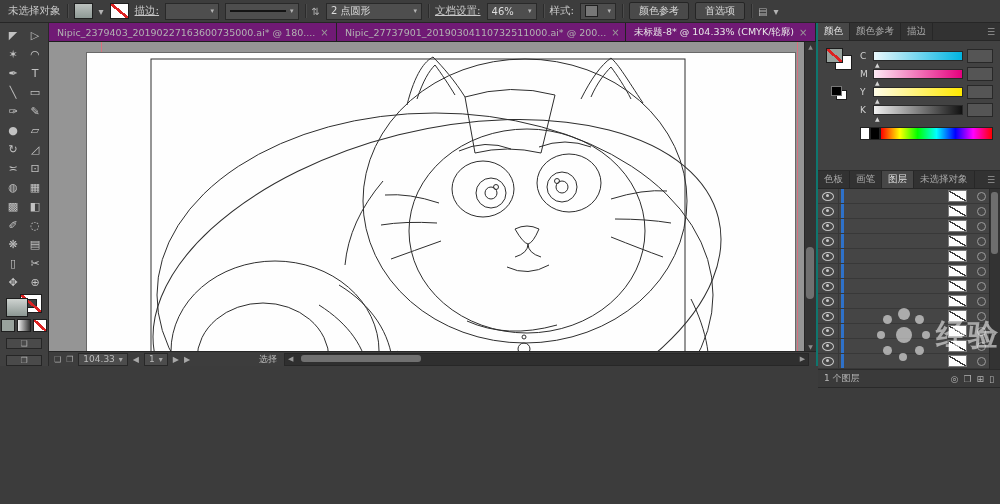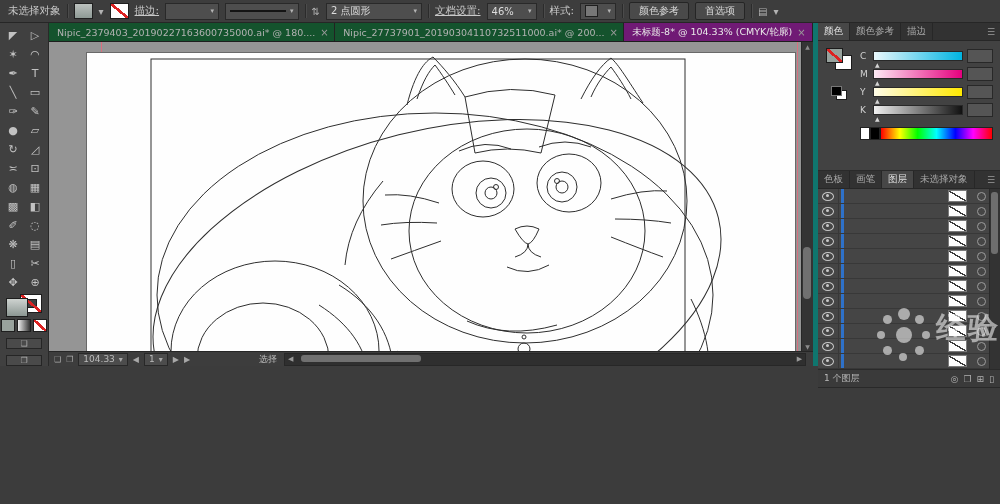--- a/index.html
+++ b/index.html
@@ -36,21 +36,21 @@
   .mini{width:12px;height:11px;border:1px solid #1f1f1f;position:relative}
   .mini.color{background:#99a29d}
   .mini.grad{background:linear-gradient(to right,#eee,#333)}
   .mini.none{background:#fff}
   .mini.none::after{content:"";position:absolute;inset:0;background:linear-gradient(to top right,transparent 42%,#d22 42%,#d22 58%,transparent 58%)}
   .mode-btn{margin-top:6px;width:34px;height:12px;background:#4a4a4a;border:1px solid #252525;display:flex;align-items:center;justify-content:center;color:#b3b3b3;font-size:8px}
 
   
   .center{flex:1;display:flex;flex-direction:column;min-width:0}
   .tab-bar{flex:0 0 18px;background:#2d2d2d;display:flex;border-bottom:1px solid #1e1e1e}
-  .tab{display:flex;align-items:center;gap:5px;padding:0 8px;font-size:9.5px;color:#b2b2b2;background:#14532d;border-right:1px solid #222;max-width:272px;overflow:hidden;white-space:nowrap}
+  .tab{display:flex;align-items:center;gap:5px;padding:0 8px;font-size:9.5px;color:#b2b2b2;background:#701a75;border-right:1px solid #222;max-width:272px;overflow:hidden;white-space:nowrap}
   .tab.active{background:#701a75;color:#e8e8e8}
   .tab .x{color:#9a9a9a;font-size:10px}
 
   .canvas{flex:1;position:relative;background:#959595;overflow:hidden}
   .artboard{position:absolute;left:37px;top:10px;width:708px;height:428px;background:#fefefe;border:1px solid #696969}
   .artboard svg{position:absolute;inset:0}
   .guide{position:absolute;top:0;bottom:0;width:1px;background:#d9707f}
   .g-left{left:52px}.g-right{left:748px}
   .vscroll{position:absolute;right:0;top:0;bottom:0;width:11px;background:#343434;border-left:1px solid #272727}
   .vthumb{position:absolute;left:1px;width:8px;top:205px;height:52px;background:#707070;border-radius:4px}
@@ -61,21 +61,21 @@
   .status-bar{flex:0 0 14px;background:#3d3d3d;border-top:1px solid #262626;display:flex;align-items:center;gap:5px;padding:0 5px;font-size:9px;color:#bcbcbc}
   .sb-box{display:inline-flex;align-items:center;gap:4px;background:#4c4c4c;border:1px solid #282828;height:11px;padding:0 4px;font-size:9px}
   .sb-ic{font-size:8px;color:#a8a8a8}
   .sb-status{margin-left:64px}
   .hscroll{flex:1;height:11px;background:#2f2f2f;border:1px solid #272727;position:relative;margin:0 2px}
   .hthumb{position:absolute;left:16px;top:1px;height:7px;width:120px;background:#707070;border-radius:3px}
   .hs-arrow{position:absolute;top:0;bottom:0;width:11px;display:flex;align-items:center;justify-content:center;color:#999;font-size:7px}
   .hs-l{left:0}.hs-r{right:0}
 
   
-  .right{flex:0 0 182px;background:#737373;border-left:5px solid #0f766e;display:flex;flex-direction:column;position:relative}
+  .right{flex:0 0 182px;background:#737373;border-left:2px solid #0f766e;display:flex;flex-direction:column;position:relative}
   .pstrip{flex:0 0 17px;background:#323232;display:flex;align-items:stretch;font-size:9.5px;color:#a9a9a9;border-bottom:1px solid #272727;white-space:nowrap;overflow:hidden}
   .ptab{display:flex;align-items:center;padding:0 6px;border-right:1px solid #272727}
   .ptab.active{background:#474747;color:#e2e2e2}
   .pmenu{margin-left:auto;display:flex;align-items:center;padding:0 5px;color:#9d9d9d;font-size:9px}
 
   .color-body{flex:0 0 122px;display:flex;padding:7px 7px 0 7px;gap:7px;background:#424242;border-bottom:1px solid #2a2a2a}
   .cp-left{width:28px;display:flex;flex-direction:column;align-items:center}
   .cp-proxy{position:relative;width:26px;height:22px}
   .cp-proxy .pfill{position:absolute;left:0;top:0;width:15px;height:13px;background:#97a29d;border:1px solid #1c1c1c;z-index:2}
   .cp-proxy .pfill::after{content:"";position:absolute;inset:0;background:linear-gradient(to top right,transparent 43%,#d22 43%,#d22 57%,transparent 57%)}
@@ -110,21 +110,21 @@
   .lscroll{position:absolute;right:0;top:0;bottom:0;width:10px;background:#333;border-left:1px solid #2a2a2a}
   .lthumb{position:absolute;left:1px;width:7px;top:3px;height:62px;background:#6e6e6e;border-radius:3px}
 
   .layers-footer{flex:0 0 17px;background:#3a3a3a;border-bottom:1px solid #292929;display:flex;align-items:center;padding:0 6px;font-size:9px;color:#b8b8b8}
   .f-ic{margin-left:5px;font-size:9px;color:#b0b0b0}
   .f-spacer{flex:1}
 
   .panel-bottom{flex:1;background:#3b3b3b;position:relative}
 
   
-  .watermark{position:absolute;right:0px;bottom:4px;display:flex;gap:5px;opacity:.55;pointer-events:none}
+  .watermark{position:absolute;right:0px;bottom:4px;display:flex;align-items:center;gap:5px;opacity:.55;pointer-events:none}
   .wm-logo{width:54px;height:54px;position:relative}
   .wm-logo i{position:absolute;background:#fff;border-radius:50%;display:block}
   .wm-d1{left:21px;top:0;width:12px;height:12px}
   .wm-d2{left:38px;top:7px;width:9px;height:9px}
   .wm-d3{left:45px;top:23px;width:8px;height:8px}
   .wm-d4{left:38px;top:38px;width:9px;height:9px}
   .wm-d5{left:22px;top:45px;width:8px;height:8px}
   .wm-d6{left:6px;top:38px;width:9px;height:9px}
   .wm-d7{left:0;top:23px;width:8px;height:8px}
   .wm-d8{left:6px;top:7px;width:9px;height:9px}

